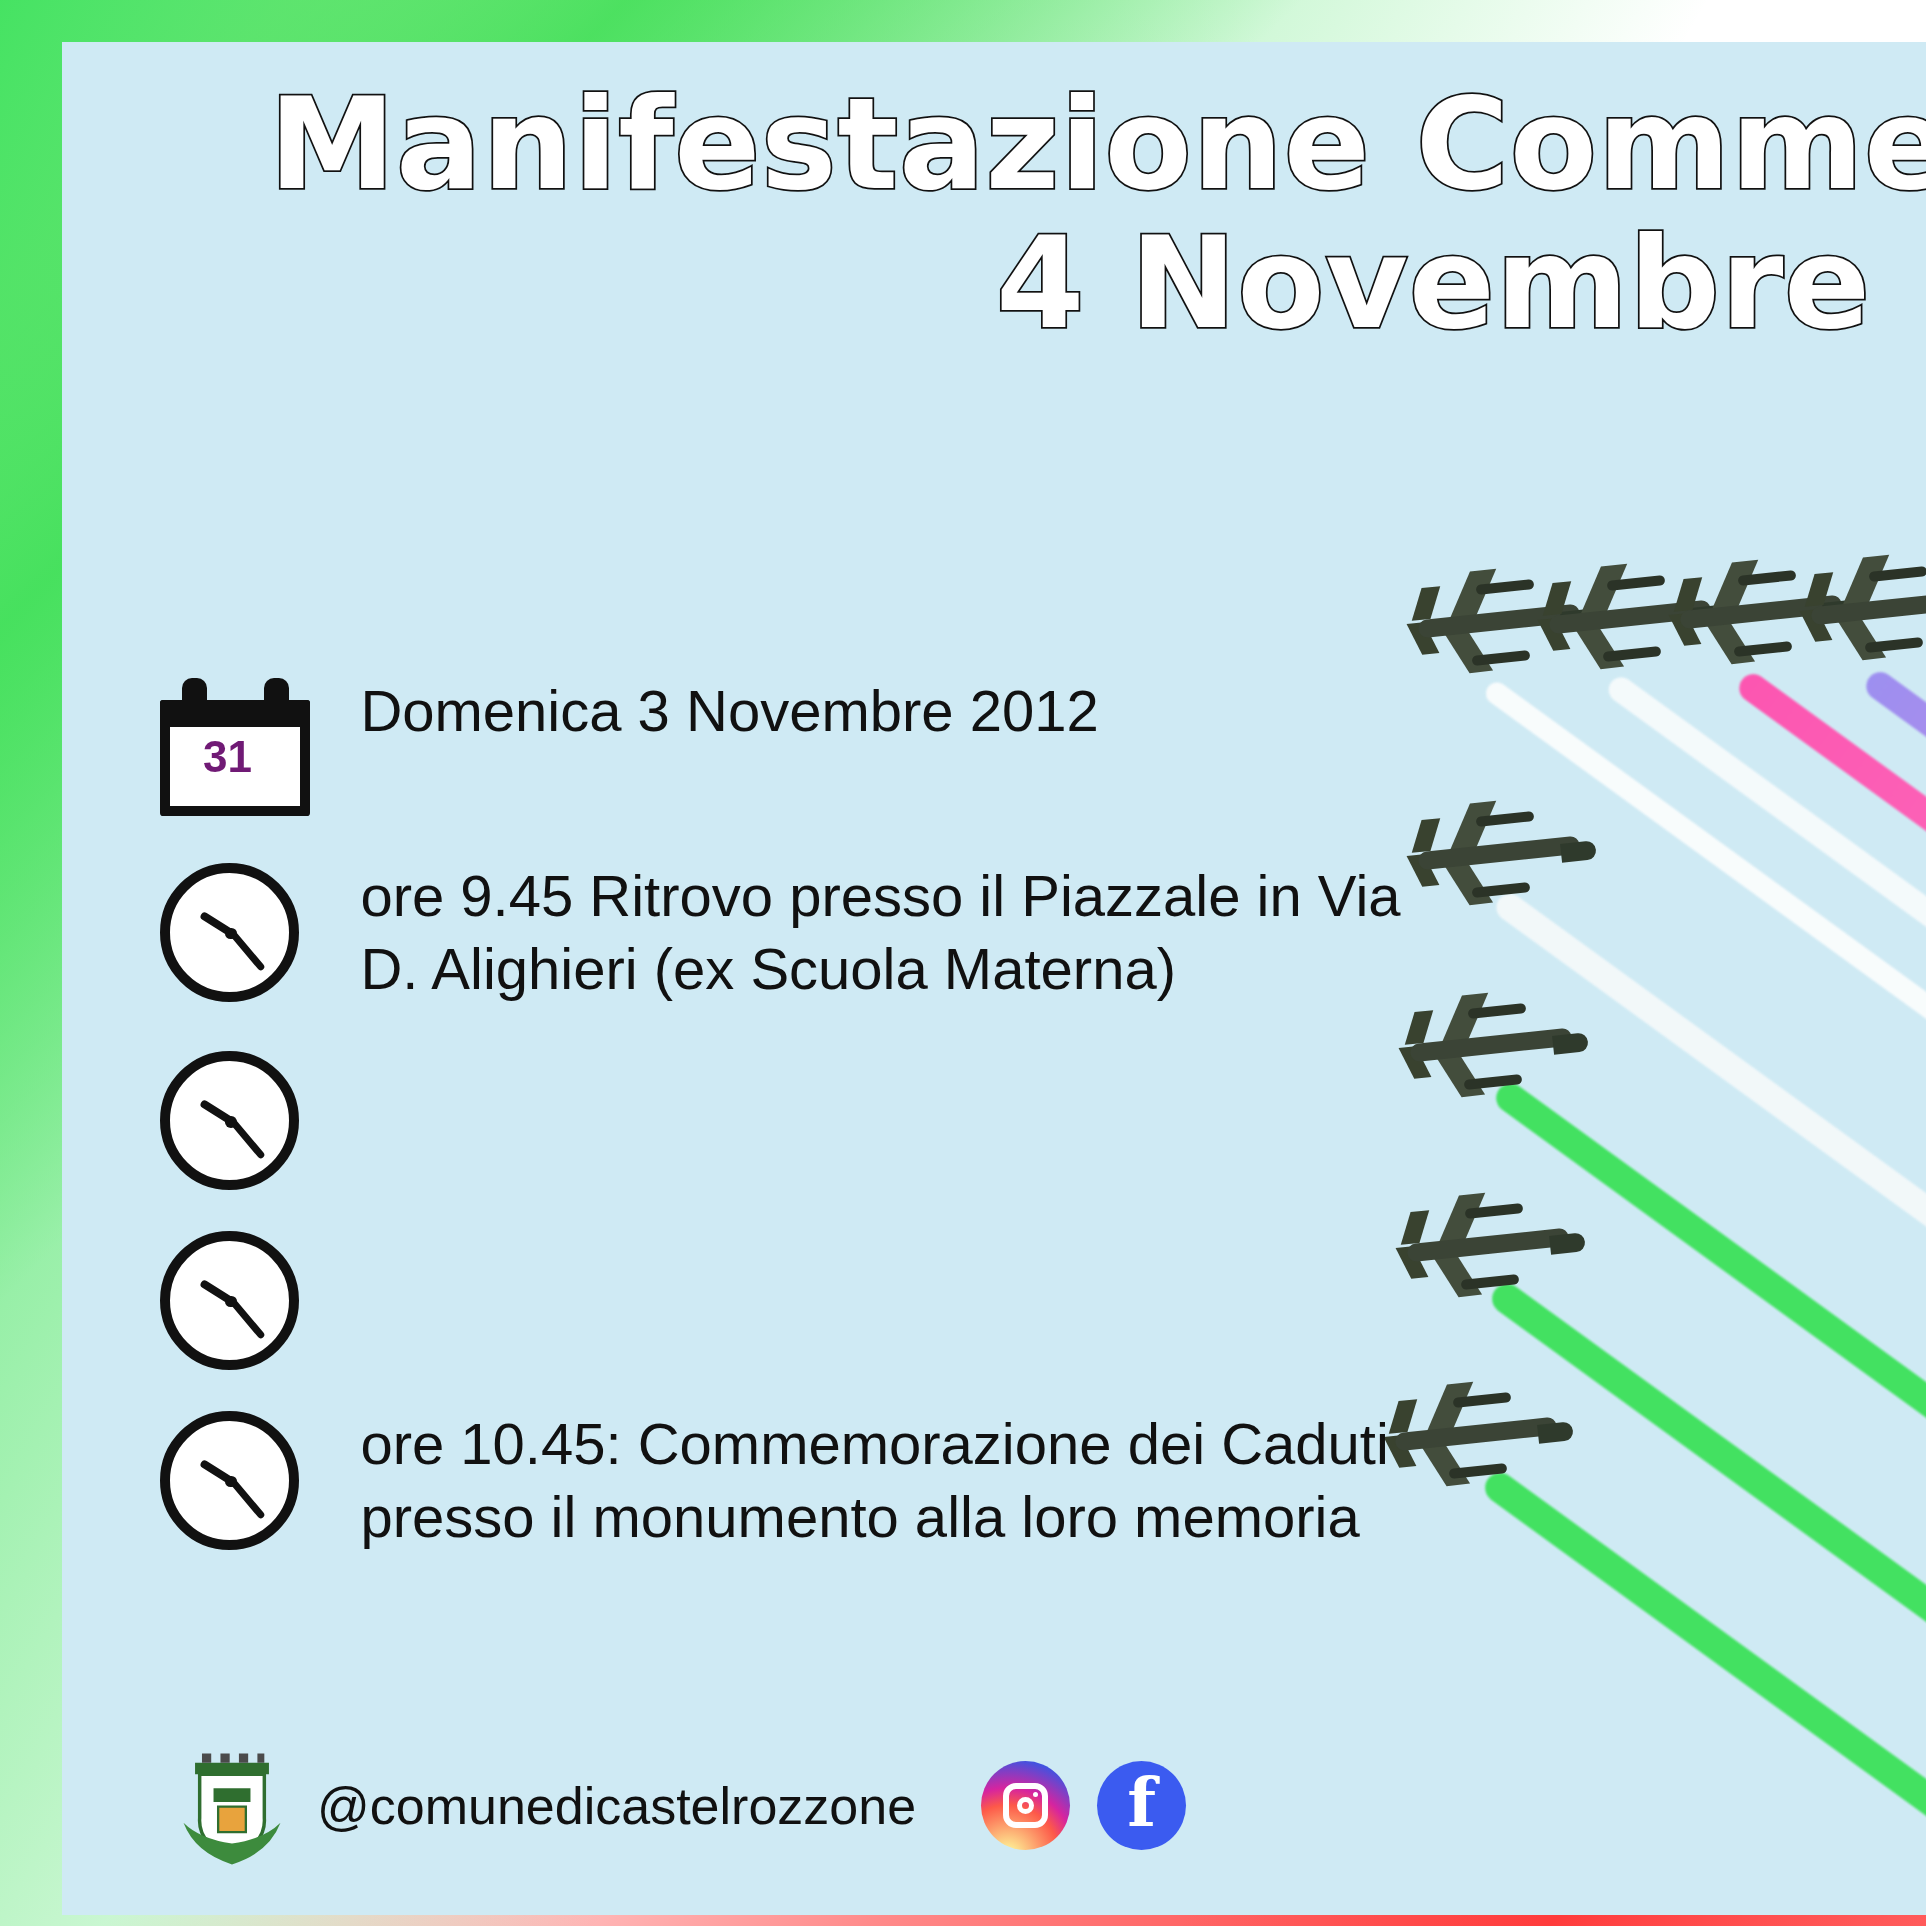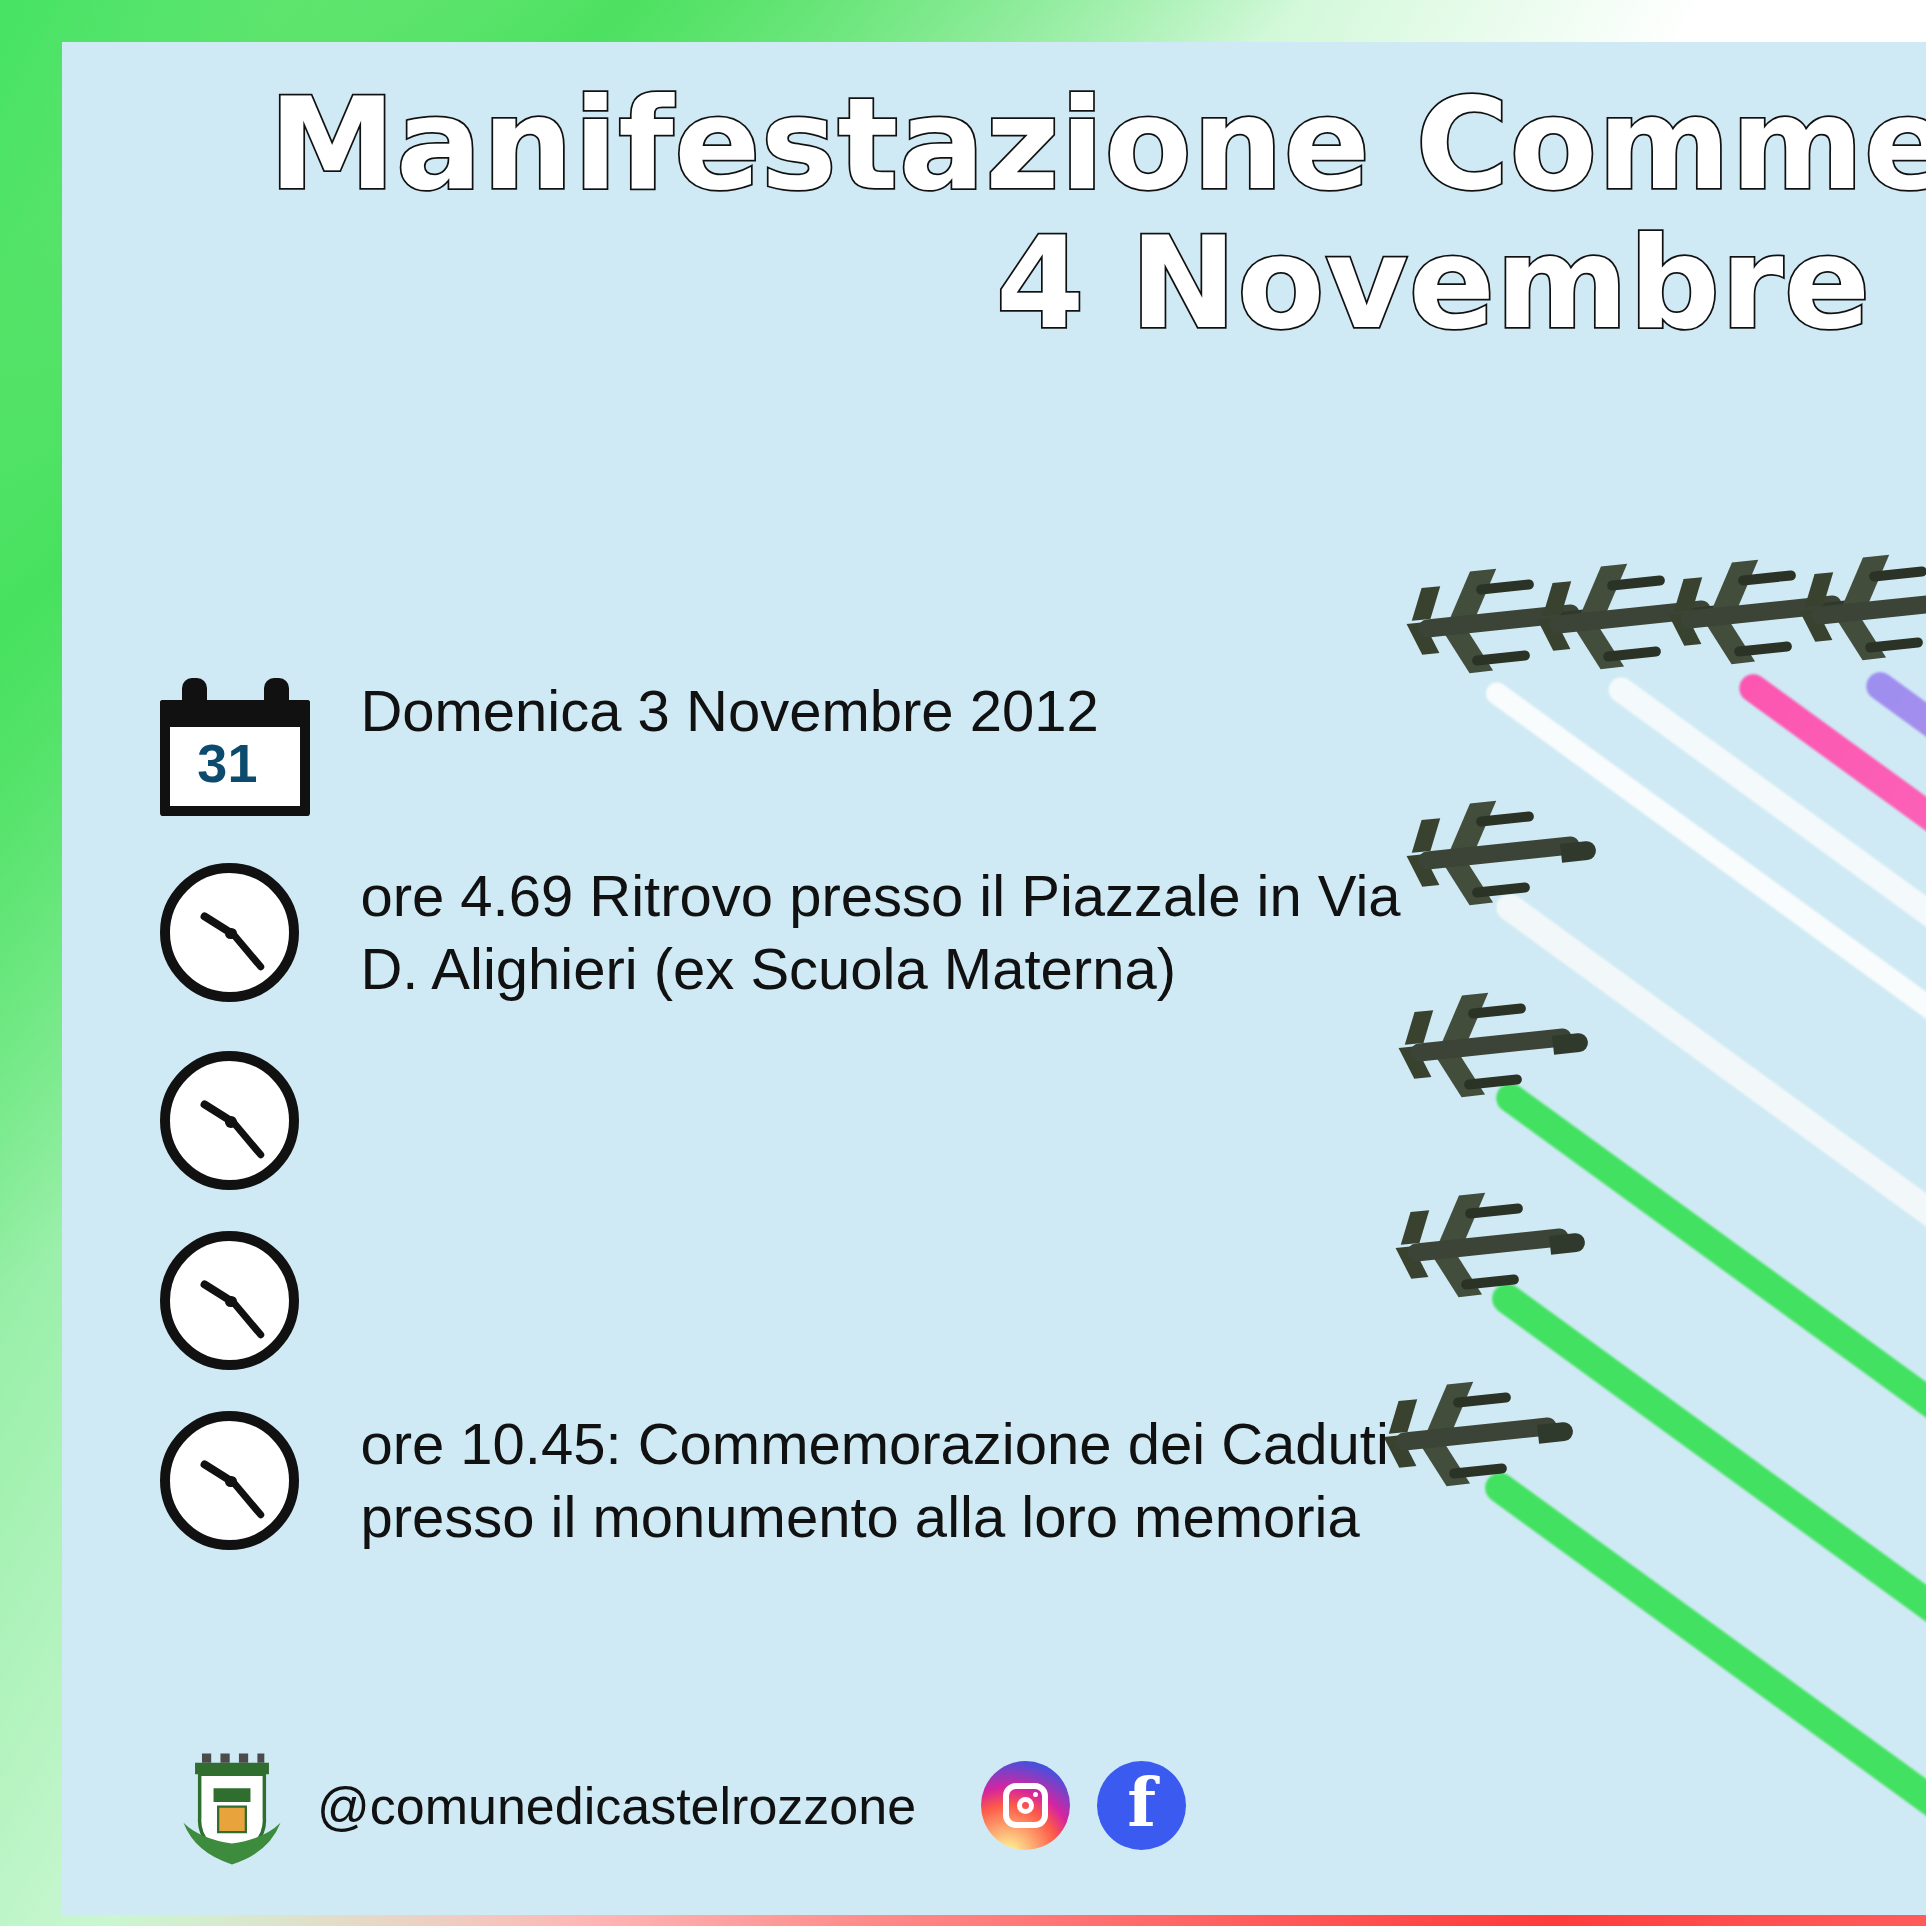--- a/index.html
+++ b/index.html
@@ -134,23 +134,23 @@
     background: #111111;
     border-radius: 10px;
   }
   .cal .ring.l { left: 21.6px; }
   .cal .ring.r { right: 21.6px; }
   .cal .day {
     position: absolute;
     left: 0; top: 54px;
     width: 134px;
     text-align: center;
-    font-size: 54px;
+    font-size: 44px;
     font-weight: bold;
-    color: #0c4a6e;
+    color: #701a75;
     font-family: "Liberation Sans", sans-serif;
   }
 
   
   .clock {
     position: relative;
     width: 139px;
     height: 139px;
     border: 10px solid #111111;
     border-radius: 50%;
@@ -452,21 +452,21 @@
       </div>
 
       <div class="sched-row">
         <div class="icon-cell">
           <div class="clock">
               <div class="hand hour"></div>
               <div class="hand minute"></div>
               <div class="pin"></div>
             </div>
         </div>
-        <div class="sched-text">ore 4.69 Ritrovo presso il Piazzale in Via D. Alighieri (ex Scuola Materna)</div>
+        <div class="sched-text">ore 9.45 Ritrovo presso il Piazzale in Via D. Alighieri (ex Scuola Materna)</div>
       </div>
 
       <div class="sched-row tight">
         <div class="icon-cell">
           <div class="clock">
               <div class="hand hour"></div>
               <div class="hand minute"></div>
               <div class="pin"></div>
             </div>
         </div>

